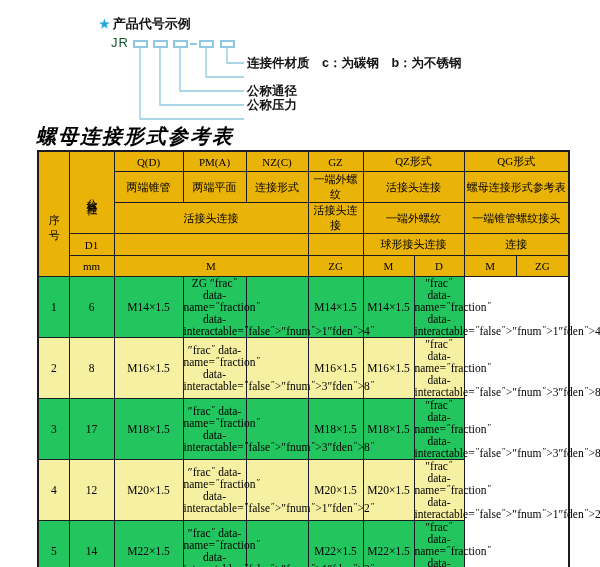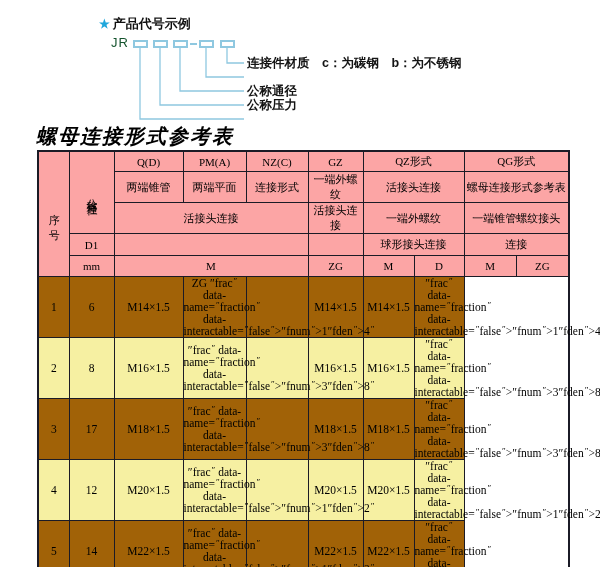--- a/index.html
+++ b/index.html
@@ -25,23 +25,23 @@
   }
   
   table.ref{
     position:absolute;left:37px;top:150px;width:531px;table-layout:fixed;
     border-collapse:collapse;border:2px solid #1B1B26;
     font-family:"Liberation Serif",serif;
   }
   table.ref th,table.ref td{
     border:1px solid #1B1B26;text-align:center;vertical-align:middle;padding:0;
   }
-  thead th{background:#fca5a5;font-size:11px;font-weight:normal;color:#000;}
+  thead th{background:#eab308;font-size:11px;font-weight:normal;color:#000;}
   .hrA th{height:19px}.hrB th{height:25px}.hrC th{height:20px}.hrD th{height:21px}.hrE th{height:20px}
-  tbody td{height:21px;font-size:11.5px;background:#a16207;color:#000;}
+  tbody td{height:21px;font-size:11.5px;background:#22c55e;color:#000;}
   tbody tr.alt td{background:#F6F0A2;}
   .vert{writing-mode:vertical-lr;text-orientation:upright;margin:0 auto;}
   .vert-seq{letter-spacing:16px;padding-top:14px;}
   .vert-dn{letter-spacing:2px;padding-top:2px;}
   .inch{font-size:9px;line-height:1;position:relative;top:-3px;margin-left:1px;}
 </style>
 </head>
 <body>
 
 <div class="diagram">

